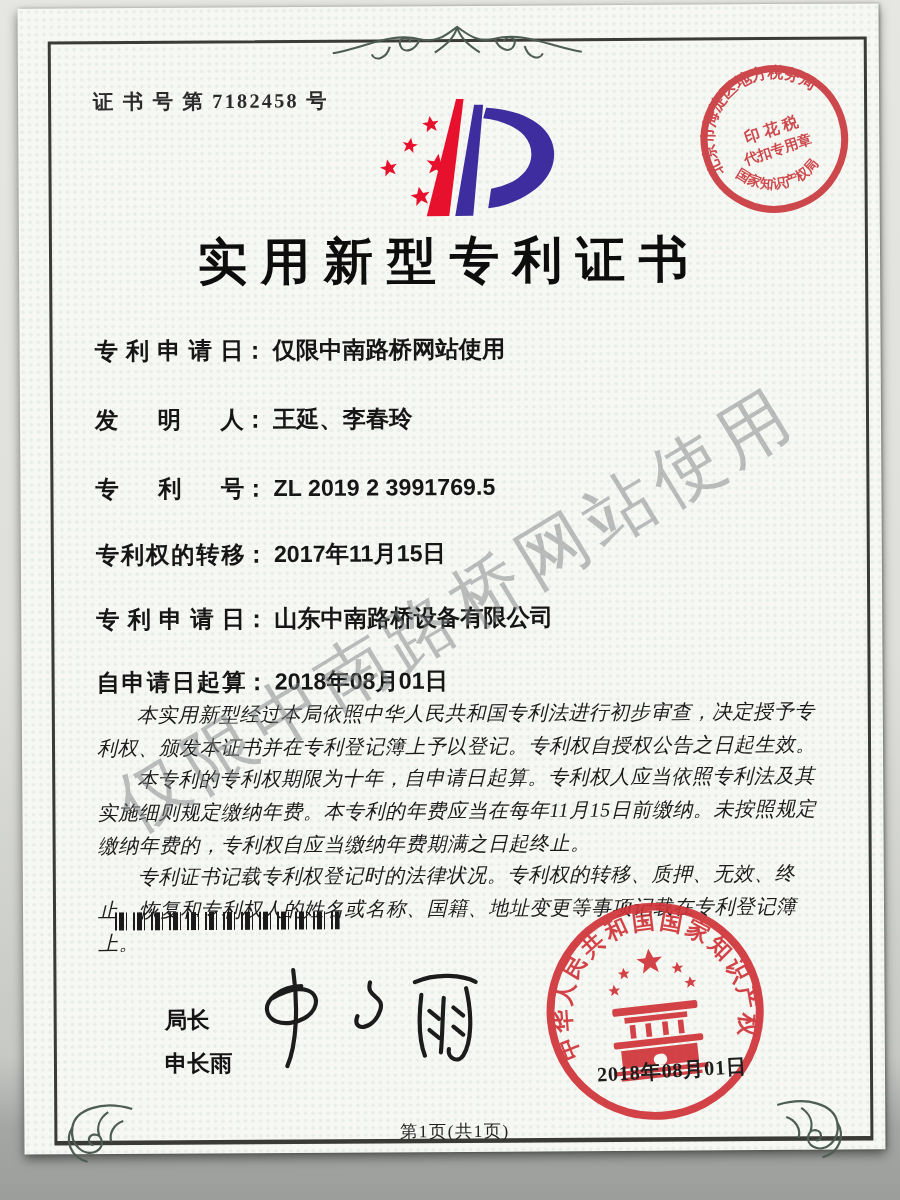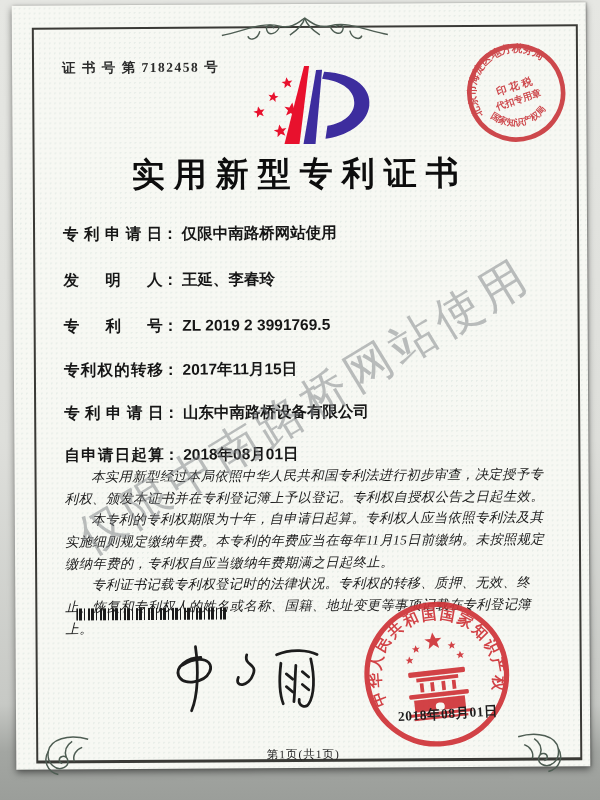--- a/index.html
+++ b/index.html
@@ -167,20 +167,24 @@
   </div>
 
   <div class="body-text">
     <p>本实用新型经过本局依照中华人民共和国专利法进行初步审查，决定授予专利权、颁发本证书并在专利登记簿上予以登记。专利权自授权公告之日起生效。</p>
     <p>本专利的专利权期限为十年，自申请日起算。专利权人应当依照专利法及其实施细则规定缴纳年费。本专利的年费应当在每年11月15日前缴纳。未按照规定缴纳年费的，专利权自应当缴纳年费期满之日起终止。</p>
     <p>专利证书记载专利权登记时的法律状况。专利权的转移、质押、无效、终止、恢复和专利权人的姓名或名称、国籍、地址变更等事项记载在专利登记簿上。</p>
   </div>
 
   <div class="barcode"></div>
 
+  <div class="signer">
+    <div>局长</div>
+    <div>申长雨</div>
+  </div>
 
   <svg class="signature" width="160" height="78" viewBox="0 0 150 70">
     <g fill="none" stroke="#1c1c1c" stroke-width="2.6" stroke-linecap="round">
       <path d="M14,24 C34,12 46,20 41,30 C36,40 16,43 12,33 C9,25 20,16 33,16"></path>
       <path d="M28,6 C31,28 30,52 24,66"></path>
       <path d="M76,14 C73,24 86,22 82,32 C78,44 64,45 68,35"></path>
       <path d="M104,14 C118,8 134,10 142,14"></path>
       <path d="M108,22 C106,38 107,52 110,60"></path>
       <path d="M136,18 C140,36 139,52 134,60 C131,65 124,62 125,56"></path>
       <path d="M122,24 C121,38 121,48 120,58"></path>

